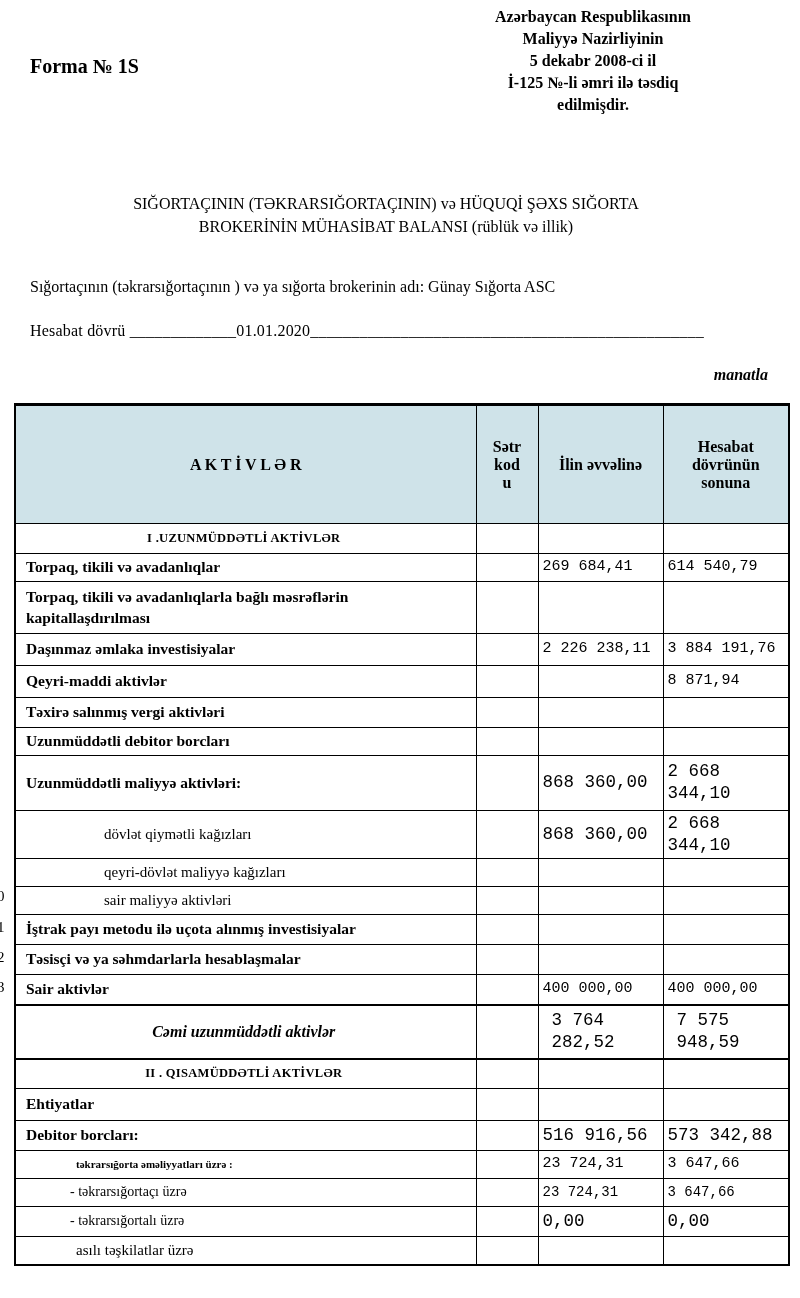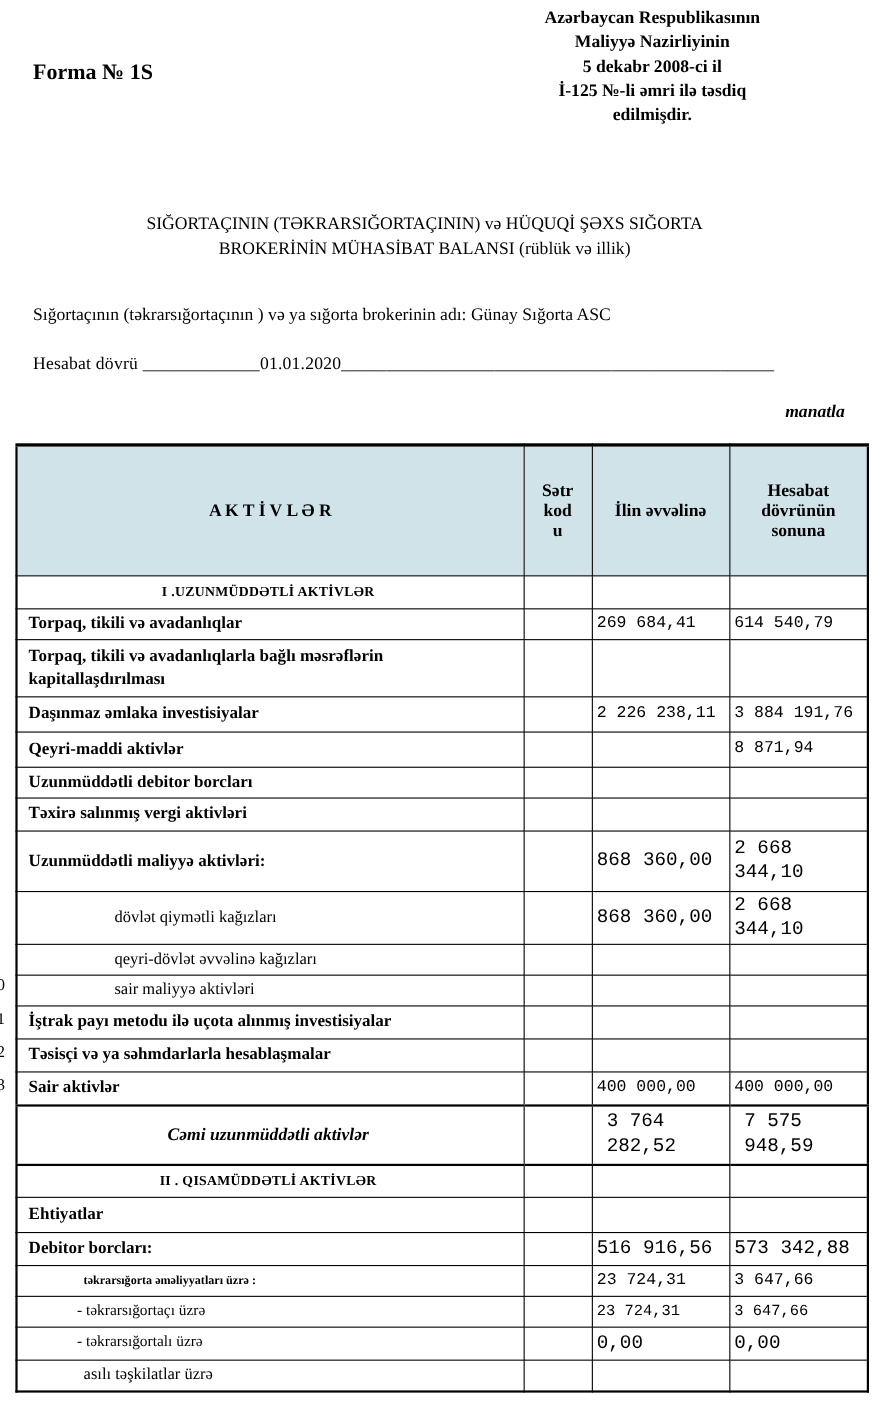--- a/index.html
+++ b/index.html
@@ -128,48 +128,48 @@
         <td class="c-code"></td>
         <td class="c-num">2 226 238,11</td>
         <td class="c-num">3 884 191,76</td>
       </tr>
       <tr class="r-item h32">
         <td class="c-label">Qeyri-maddi aktivlər</td>
         <td class="c-code"></td>
         <td class="c-num"></td>
         <td class="c-num">8 871,94</td>
       </tr>
+      <tr class="r-item h30">
+        <td class="c-label">Təxirə salınmış vergi aktivləri</td>
+        <td class="c-code"></td>
+        <td class="c-num"></td>
+        <td class="c-num"></td>
+      </tr>
       <tr class="r-item h28">
         <td class="c-label">Uzunmüddətli debitor borcları</td>
-        <td class="c-code"></td>
-        <td class="c-num"></td>
-        <td class="c-num"></td>
-      </tr>
-      <tr class="r-item h30">
-        <td class="c-label">Təxirə salınmış vergi aktivləri</td>
         <td class="c-code"></td>
         <td class="c-num"></td>
         <td class="c-num"></td>
       </tr>
       <tr class="r-item big h55">
         <td class="c-label">Uzunmüddətli maliyyə aktivləri:</td>
         <td class="c-code"></td>
         <td class="c-num">868 360,00</td>
         <td class="c-num">2 668
 344,10</td>
       </tr>
       <tr class="r-sub big h48">
         <td class="c-label">dövlət qiymətli kağızları</td>
         <td class="c-code"></td>
         <td class="c-num">868 360,00</td>
         <td class="c-num">2 668
 344,10</td>
       </tr>
       <tr class="r-sub h28">
-        <td class="c-label">qeyri-dövlət əvvəlinə kağızları</td>
+        <td class="c-label">qeyri-dövlət maliyyə kağızları</td>
         <td class="c-code"></td>
         <td class="c-num"></td>
         <td class="c-num"></td>
       </tr>
       <tr class="r-sub h28">
         <td class="c-label">sair maliyyə aktivləri</td>
         <td class="c-code"></td>
         <td class="c-num"></td>
         <td class="c-num"></td>
       </tr>

